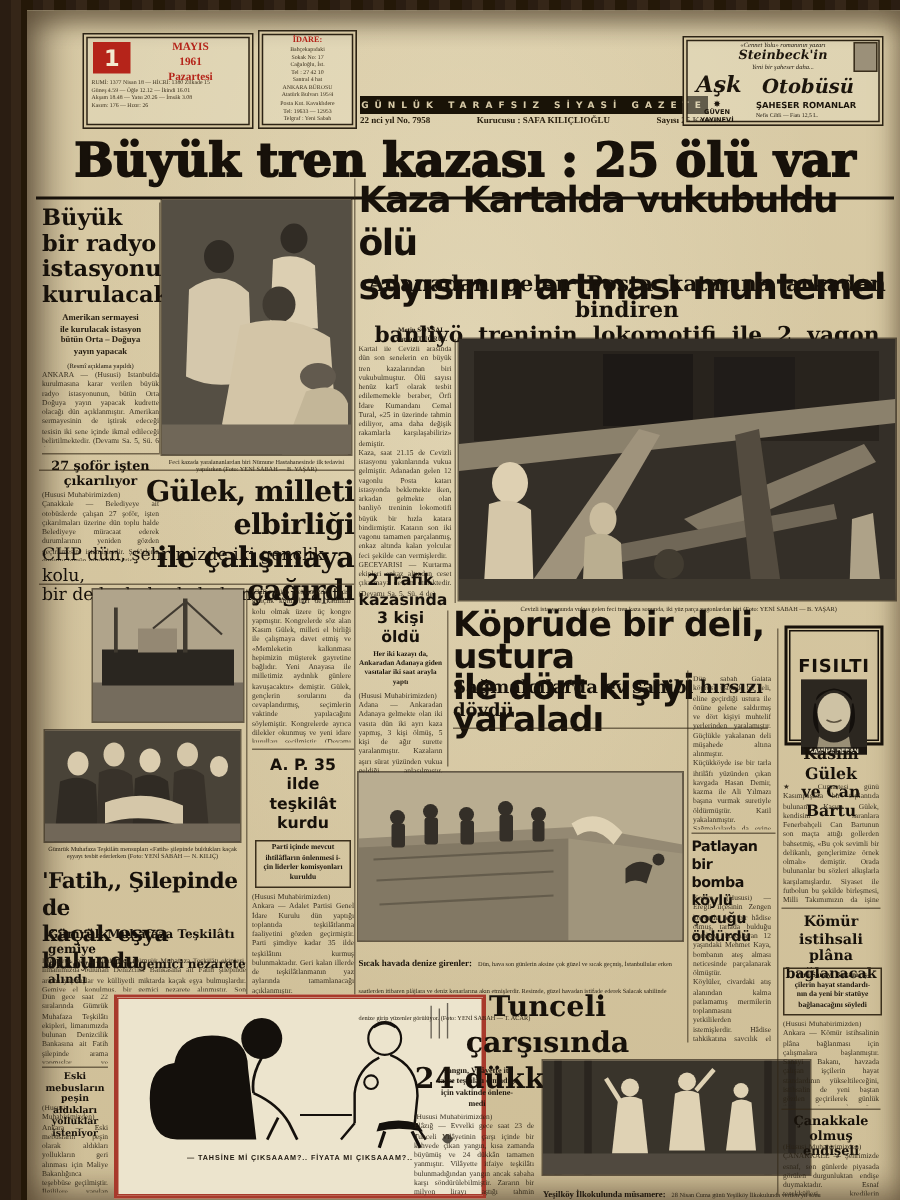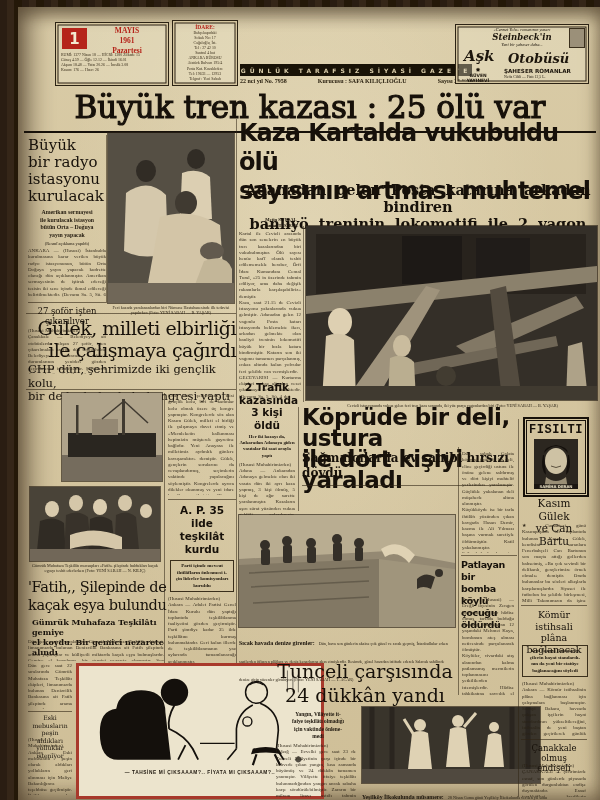--- a/index.html
+++ b/index.html
@@ -22,21 +22,21 @@
   .pre{white-space:pre-line;font-family:Liberation Serif, serif;}
   .ctr{text-align:center;}
   .body-txt{font:5px/1.25 "Liberation Serif",serif;text-align:justify;color:#2a2215;overflow:hidden;word-spacing:.4px;opacity:.92;}
   .lede{font-weight:bold;color:#241c10;}
   .caption{font:4.2px/1.25 "Liberation Serif",serif;color:#2a2215;}
   .photo{position:absolute;overflow:hidden;background:#837a69;box-shadow:inset 0 0 14px rgba(35,25,12,.55), 0 0 0 1px rgba(35,25,12,.65);filter:sepia(.18) contrast(.95);}
   .photo svg{display:block;width:100%;height:100%;}
   .vr{position:absolute;width:1px;background:rgba(48,36,20,.55);}
   .hrl{position:absolute;height:1px;background:rgba(48,36,20,.6);}
   .box2{border:1px solid #2c2314;box-shadow:inset 0 0 0 1.5px #d5c6a0, inset 0 0 0 2.5px #2c2314;background:rgba(236,228,204,.35);}
-  .headline-serif{font-family:"DejaVu Serif",serif;font-weight:normal;color:#17110a;}
+  .headline-serif{font-family:"DejaVu Serif",serif;font-weight:bold;color:#17110a;}
   .headline-sans{font-family:"DejaVu Sans",sans-serif;font-weight:bold;color:#17110a;}
   .logo{font-family:"DejaVu Serif",serif;font-style:italic;font-weight:bold;color:#b5241a;
         text-shadow:1px 1px 0 rgba(120,20,10,.35);}
   .tagbar{background:#191307;color:#d8cba8;font:bold 6px "DejaVu Sans",sans-serif;letter-spacing:4px;display:flex;align-items:center;justify-content:center;}
   .red{color:#b5241a;}
   .tiny{font-size:3.9px;line-height:1.3;color:#3a2f1c;}
 </style>
 </head>
 <body>
 
@@ -332,21 +332,21 @@
 Küçükköyde ise bir tarla ihtilâfı yüzünden çıkan kavgada Hasan Demir, kazma ile Ali Yılmazı başına vurmak suretiyle öldürmüştür. Katil yakalanmıştır.
 Sağmalcılarda da evine hırsız giren bir ev sahibi, suçüstü yakaladığı hırsızı komşularının yardımı ile adamakıllı dövdükten sonra polise teslim etmiştir. (Devamı Sa. 5, Sü. 1 de)</div>
   <div class="abs headline-sans pre" style="left:443px;top:548px;width:56px;font-size:9.5px;line-height:12px;letter-spacing:-.3px;border-top:1px solid rgba(48,36,20,.6);padding-top:3px;">Patlayan bir
 bomba köylü
 çocuğu öldürdü</div>
   <div class="abs body-txt pre" style="left:444px;top:590px;width:52px;height:98px;">Konya, (Hususi) — Ereğli ilçesinin Zengen köyünde feci bir hâdise olmuş, tarlada bulduğu bombayı kurcalayan 12 yaşındaki Mehmet Kaya, bombanın ateş alması neticesinde parçalanarak ölmüştür.
 Köylüler, civardaki atış alanından kalma patlamamış mermilerin toplanmasını yetkililerden istemişlerdir. Hâdise tahkikatına savcılık el koymuş bulunmaktadır. Köyde büyük teessür vardır.</div>
 
   <div class="vr" style="left:500px;top:412px;height:378px;"></div>
   <div class="abs" style="left:505px;top:410px;width:62px;height:76px;border:2px solid #17110a;box-shadow:inset 0 0 0 1px #d5c6a0, inset 0 0 0 2px #17110a;">
-    <div class="ctr headline-sans" style="font-size:12px;letter-spacing:.5px;margin-top:4px;font-family:Liberation Mono, monospace;">FISILTI</div>
+    <div class="ctr headline-sans" style="font-size:12px;letter-spacing:.5px;margin-top:18px;">FISILTI</div>
     <div style="margin:2px auto 0;width:44px;height:50px;background:#2c2720;position:relative;">
       <svg viewBox="0 0 44 50" style="display:block;width:100%;height:100%;">
         <rect width="44" height="50" fill="#2c2720"></rect>
         <ellipse cx="22" cy="22" rx="11" ry="13" fill="#cec2a4"></ellipse>
         <path d="M10 14 Q22 0 34 14 Q34 8 22 6 Q10 8 10 14Z" fill="#14100c"></path>
         <path d="M9 16 Q6 30 12 36 L10 16Z" fill="#14100c"></path>
         <path d="M35 16 Q38 30 32 36 L34 16Z" fill="#14100c"></path>
         <path d="M17 27 Q22 30 27 27" stroke="#5c5240" stroke-width="1" fill="none"></path>
         <path d="M12 38 Q22 46 32 38 L34 50 L10 50Z" fill="#9a8f76"></path>
       </svg>

